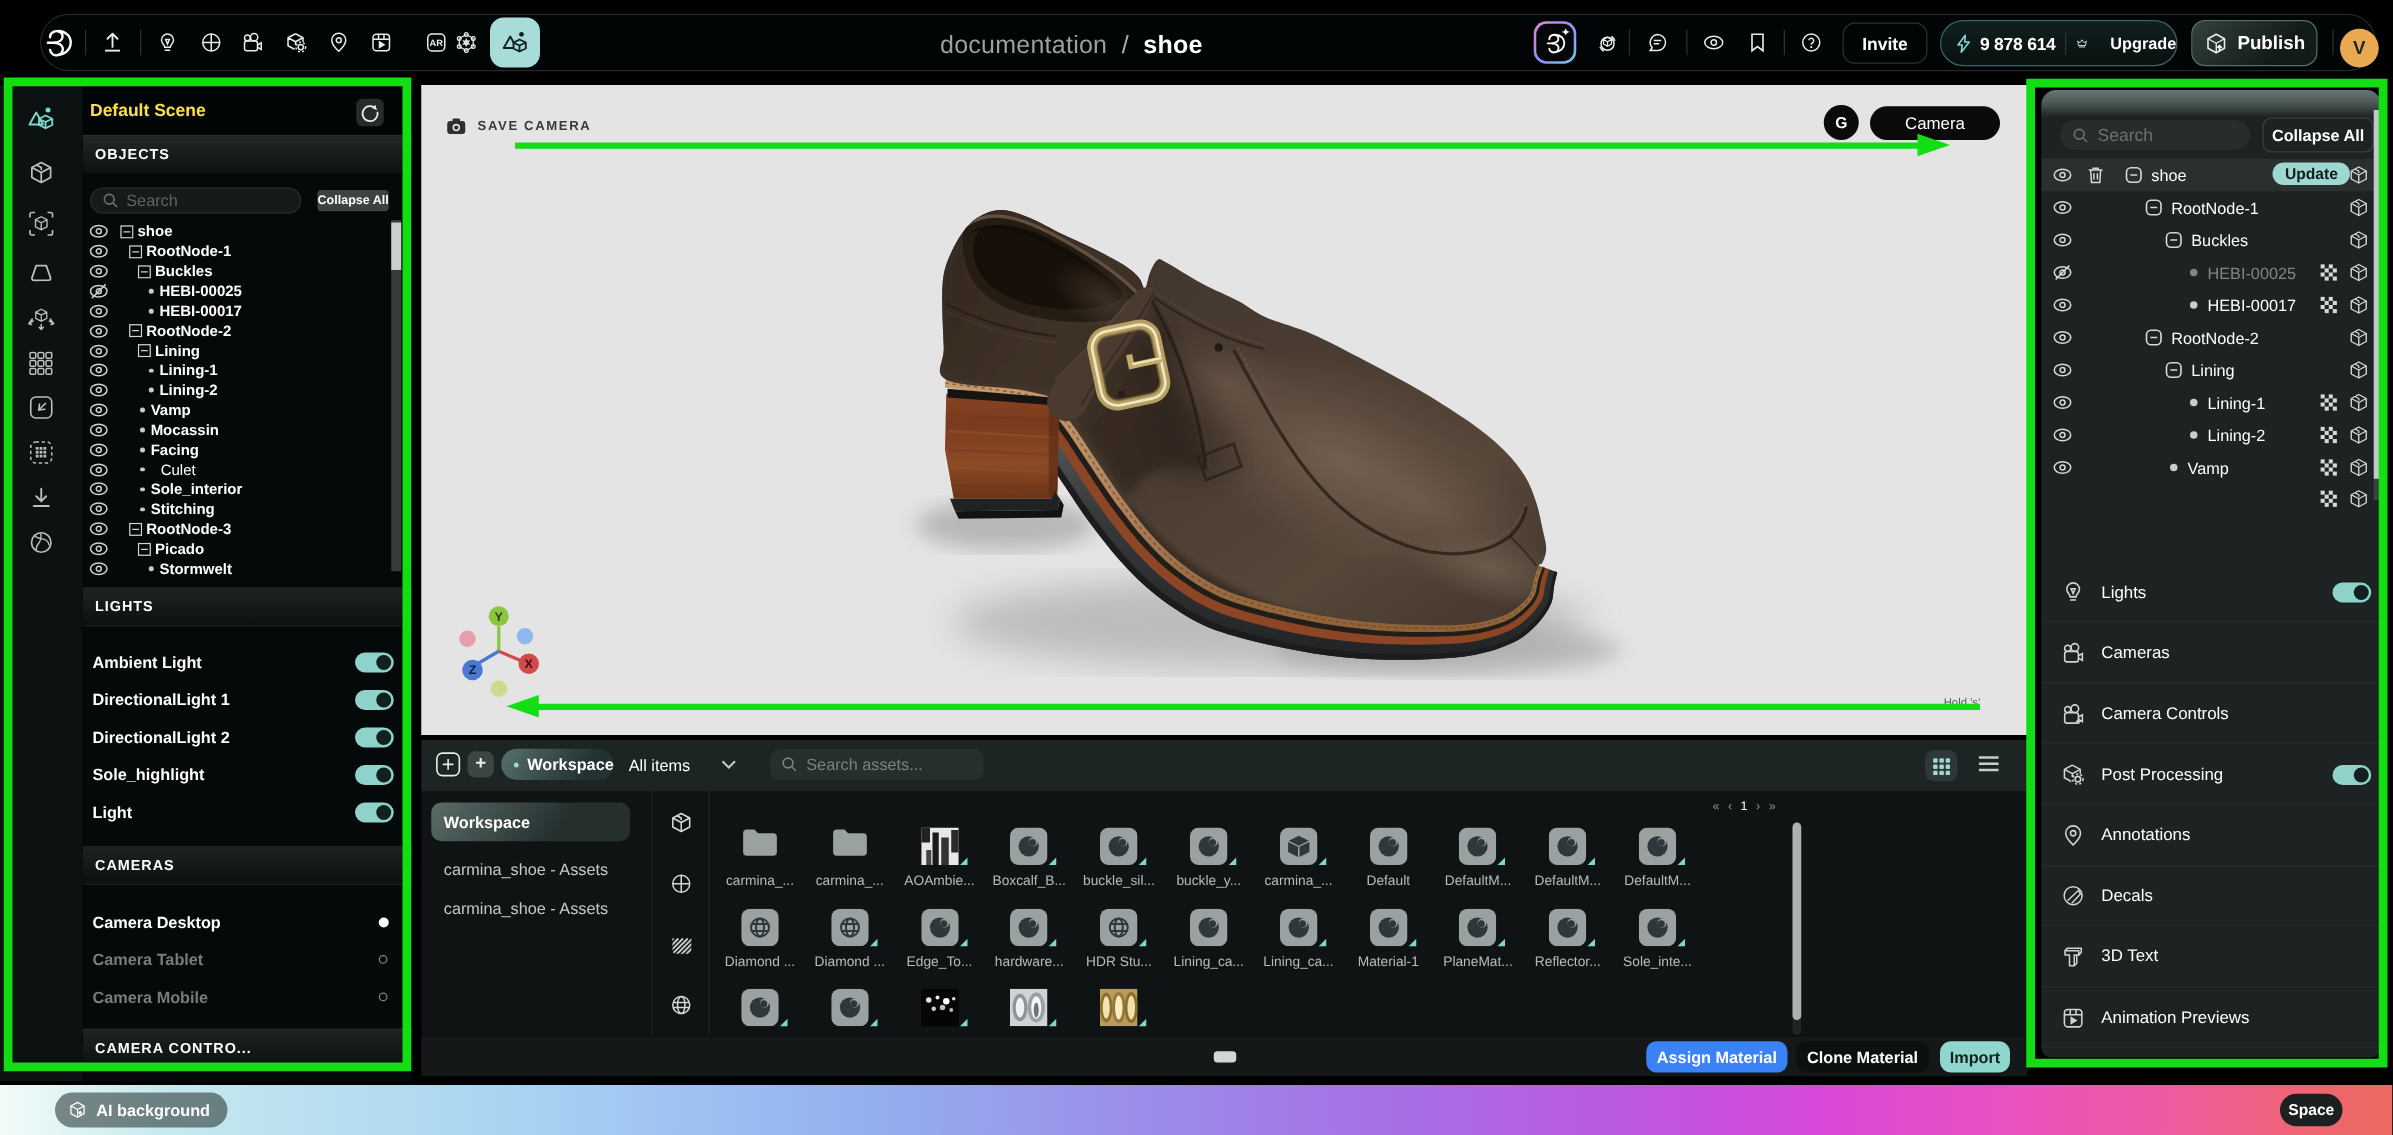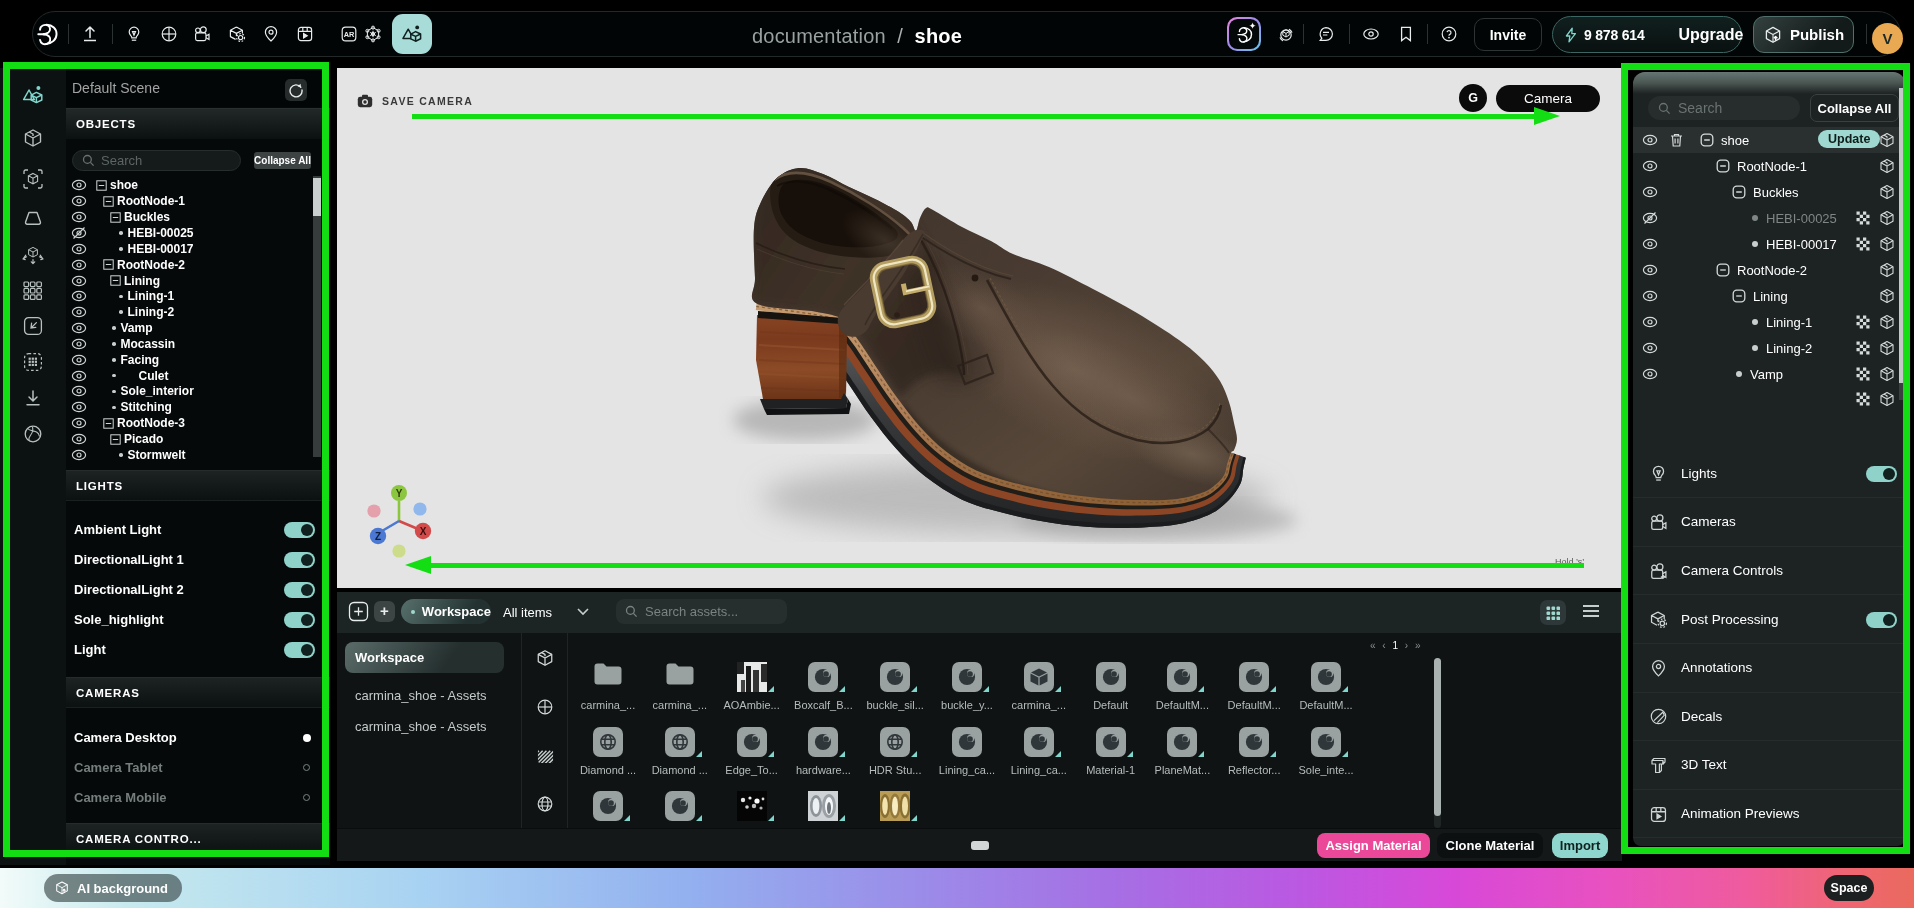--- a/index.html
+++ b/index.html
@@ -191,21 +191,21 @@
           </svg>
         </span>
 <span style="color:#fff;font-size:14px;font-weight:700;margin-left:5px;letter-spacing:-.2px">9 878 614</span>
 <span style="width:1px;height:18px;background:#2e3636;margin:0 8px"></span>
 <svg class="ico" width="17" height="17" viewBox="0 0 17 17" style="" xmlns="http://www.w3.org/2000/svg">
           <g fill="none" stroke="#e8ecec" stroke-width="1.3" transform="scale(1.0)">
 <path d="M2.2 5.4 L5.4 8 L8.5 3.6 L11.6 8 L14.8 5.4 L13.6 12 H3.4 Z" stroke-linejoin="round"></path>
             <path d="M3.8 14.2 h9.4"></path>
           </g>
         </svg>
-        <span style="color:#fff;font-size:16px;font-weight:700;margin-left:18px">Upgrade</span>
+        <span style="color:#fff;font-size:13px;font-weight:700;margin-left:18px">Upgrade</span>
       </div>
       <div class="abs" style="left:1753px;top:16px;width:101px;height:37px;border:1px solid #51706c;border-radius:11px;background:linear-gradient(135deg,#33413f,#131b1a 70%);display:flex;align-items:center;justify-content:center">
 <svg class="ico" width="20" height="20" viewBox="0 0 20 20" style="" xmlns="http://www.w3.org/2000/svg">
           <g fill="none" stroke="#e8ecec" stroke-width="1.3" stroke-linejoin="round" transform="scale(1.0)">
 <path d="M10 2.4 L16.6 6 L16.6 13.6 L10 17.2 L3.4 13.6 L3.4 6 Z"></path>
             <path d="M3.4 6 L10 9.6 L16.6 6 M10 9.6 V17.2" stroke-width="1.1"></path>
 <path d="M12.6 15.5 v-4 M10.8 13.2 l1.8-1.8 1.8 1.8" stroke="#fff" stroke-width="1.4" fill="none"></path>
           </g>
         </svg>
         <span style="color:#fff;font-size:15px;font-weight:600;margin-left:7px">Publish</span>
@@ -303,21 +303,21 @@
         <svg class="ico" width="22" height="22" viewBox="0 0 22 22" style="" xmlns="http://www.w3.org/2000/svg">
           <g fill="none" stroke="#b9c0c0" stroke-width="1.3">
             <circle cx="11" cy="11" r="7.8"></circle>
             <path d="M5.5 5.5 C9 9.5 16 6 17.5 13.5 M7 17 C6 12 12.5 11.5 10.5 4" stroke-width="1.1"></path>
           </g>
         </svg>
       </div>
     </div>
     <div class="abs" style="left:66px;top:68px;width:264px;height:797px;background:#050909;overflow:hidden">
       <div class="abs" style="left:0;top:0;width:264px;height:39px;background:#020606">
-        <span class="abs" style="left:6px;top:12px;color:#a3a3a3;font-size:14px;font-weight:400">Default Scene</span>
+        <span class="abs" style="left:6px;top:12px;color:#fde047;font-size:14px;font-weight:700">Default Scene</span>
         <span class="abs" style="left:219px;top:11px;width:22px;height:22px;background:#262b2b;border-radius:5px;display:flex;align-items:center;justify-content:center">
           <svg class="ico" width="16" height="16" viewBox="0 0 16 16" style="" xmlns="http://www.w3.org/2000/svg">
             <g fill="none" stroke="#e8ecec" stroke-width="1.4" transform="scale(1.0)">
 <path d="M12.8 5.2 A6 6 0 1 0 14 8" stroke-linecap="round"></path>
               <path d="M12.6 1.8 L12.9 5.3 L9.5 4.6" fill="#e8ecec" stroke="none"></path>
             </g>
           </svg>
         </span>
       </div>
       <div class="abs" style="left:0;top:40px;width:264px;height:31px;background:linear-gradient(180deg,#222828,#0b1010);border-top:1px solid #2a3030">
@@ -480,21 +480,21 @@
         <span style="color:#fff;font-size:12px;font-weight:700;margin-left:5px;white-space:nowrap">Facing</span>
       </div>
       <div class="row" style="left:0;top:299.7px;width:250px;height:15.85px">
         <span style="margin-left:5px">
           <svg class="ico" width="16" height="16" viewBox="0 0 16 16" style="" xmlns="http://www.w3.org/2000/svg">
             <ellipse cx="8" cy="8" rx="6.6" ry="4.6" fill="none" stroke="#cdd2d2" stroke-width="1.2"></ellipse>
             <circle cx="8" cy="8" r="2" fill="none" stroke="#cdd2d2" stroke-width="1.2"></circle>
           </svg>
         </span>
         <span style="margin-left:25px;width:3.5px;height:3.5px;border-radius:50%;background:#c8cdcd"></span>
-        <span style="color:#fff;font-size:12px;font-weight:700;margin-left:23px;white-space:nowrap">Culet</span>
+        <span style="color:#fff;font-size:12px;font-weight:400;margin-left:13px;white-space:nowrap">Culet</span>
       </div>
       <div class="row" style="left:0;top:315.54999999999995px;width:250px;height:15.85px">
         <span style="margin-left:5px">
           <svg class="ico" width="16" height="16" viewBox="0 0 16 16" style="" xmlns="http://www.w3.org/2000/svg">
             <ellipse cx="8" cy="8" rx="6.6" ry="4.6" fill="none" stroke="#cdd2d2" stroke-width="1.2"></ellipse>
             <circle cx="8" cy="8" r="2" fill="none" stroke="#cdd2d2" stroke-width="1.2"></circle>
           </svg>
         </span>
         <span style="margin-left:25px;width:3.5px;height:3.5px;border-radius:50%;background:#c8cdcd"></span>
         <span style="color:#fff;font-size:12px;font-weight:700;margin-left:5px;white-space:nowrap">Sole_interior</span>
@@ -1125,21 +1125,21 @@
           <ellipse cx="25" cy="15" rx="5.4" ry="12.5" fill="#8a6f33"></ellipse>
           <ellipse cx="25" cy="15" rx="3" ry="9.6" fill="#efe0a8"></ellipse>
         </svg>
       </div>
       <div class="abs" style="left:574.2px;top:223.0px;width:0;height:0;border-left:6px solid transparent;border-bottom:6px solid #7fd6cc"></div>
       <div class="abs" style="left:1097px;top:66px;width:7px;height:170px;background:#1f2525;border-radius:4px">
         <div style="position:absolute;left:0;top:0;width:7px;height:158px;background:#aab1b1;border-radius:4px"></div>
       </div>
       <div class="abs" style="left:0;top:236px;width:1285px;height:33px;background:#141818;border-top:1px solid #0a0d0d">
         <div class="abs" style="left:634px;top:12px;width:18px;height:9px;border-radius:3px;background:#d2d6d6"></div>
-        <div class="abs" style="left:980px;top:4px;width:113px;height:25px;background:#ec4899;border-radius:8px;display:flex;align-items:center;justify-content:center;color:#fff;font-size:13px;font-weight:700">Assign Material</div>
+        <div class="abs" style="left:980px;top:4px;width:113px;height:25px;background:#3b82f6;border-radius:8px;display:flex;align-items:center;justify-content:center;color:#fff;font-size:13px;font-weight:700">Assign Material</div>
         <div class="abs" style="left:1100px;top:4px;width:106px;height:25px;background:#0c1010;border-radius:8px;display:flex;align-items:center;justify-content:center;color:#fff;font-size:13px;font-weight:700">Clone Material</div>
         <div class="abs" style="left:1215px;top:4px;width:56px;height:25px;background:#8fd6ce;border-radius:9px;display:flex;align-items:center;justify-content:center;color:#10211f;font-size:13px;font-weight:700">Import</div>
       </div>
     </div>
     <div class="abs" style="left:1633px;top:72px;width:272px;height:774px;background:#1d2222;border-radius:12px 12px 8px 8px;overflow:hidden">
       <div class="abs" style="left:0;top:0;width:272px;height:22px;background:linear-gradient(180deg,#667673,#4a5652 50%,#272d2c 88%,#1d2222)"></div>
       <div class="abs" style="left:15px;top:24px;width:152px;height:24px;border-radius:12px;background:#272c2c;display:flex;align-items:center">
         <span style="margin-left:10px">
           <svg class="ico" width="13" height="13" viewBox="0 0 13 13" style="" xmlns="http://www.w3.org/2000/svg">
             <circle cx="5.4" cy="5.4" r="3.9" fill="none" stroke="#6a7272" stroke-width="1.3" transform="scale(1.0)"></circle>

